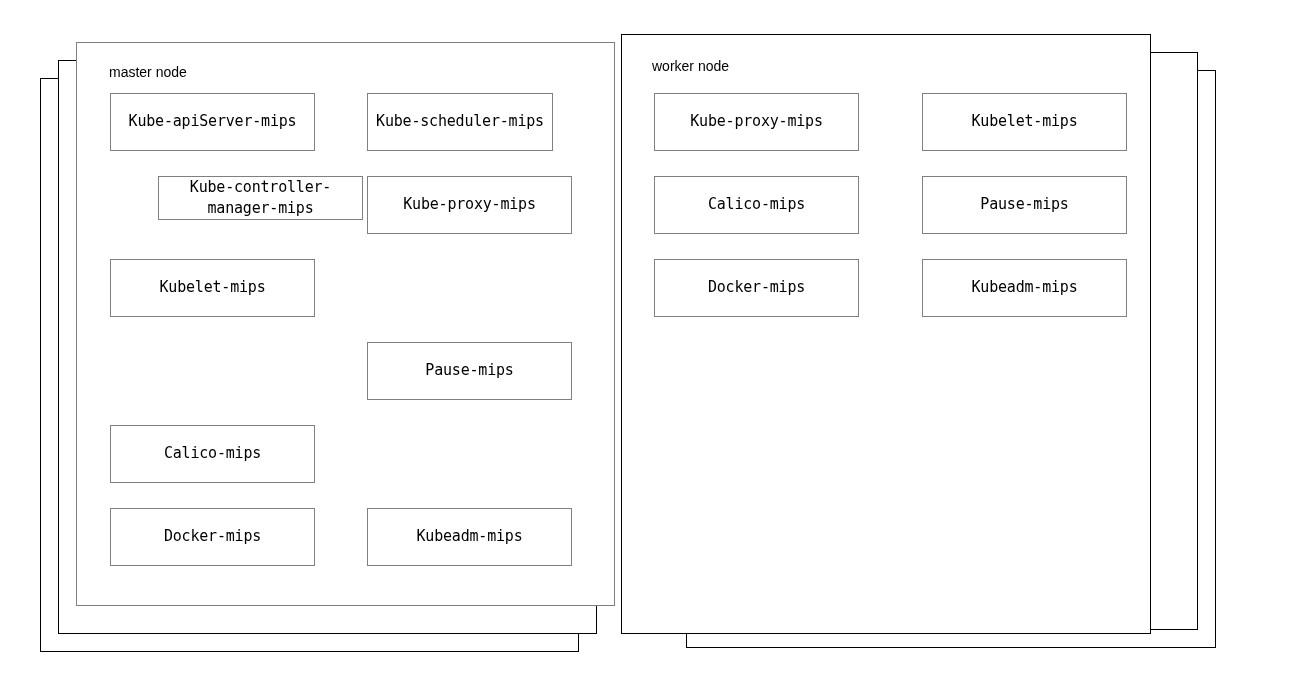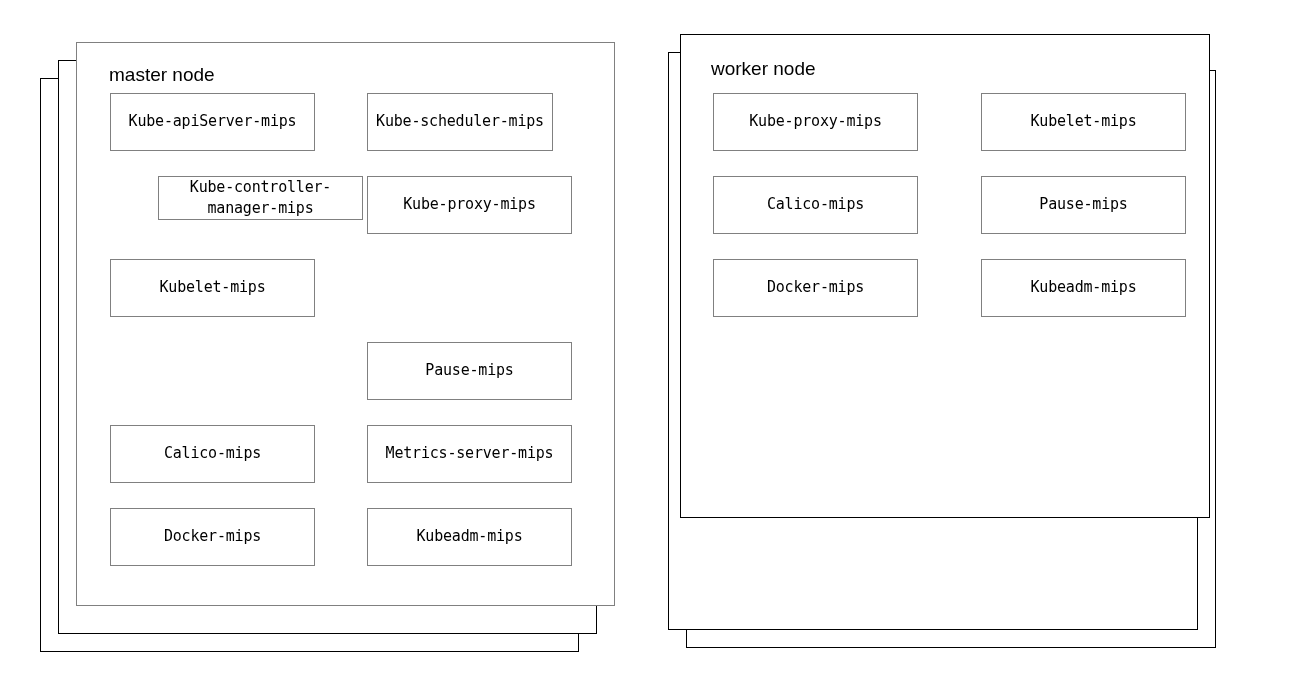--- a/index.html
+++ b/index.html
@@ -39,21 +39,21 @@
   .panel-master {
     border: 1px solid #808080;
   }
   .panel-worker {
     border: 1px solid #000000;
   }
 
   .node-title {
     position: absolute;
     font-family: "Liberation Sans", sans-serif;
-    font-size: 19px;
+    font-size: 14px;
     color: #000000;
     white-space: nowrap;
     line-height: 1;
   }
 
   .component-box {
     position: absolute;
     box-sizing: border-box;
     border: 1px solid #808080;
     background: #ffffff;
@@ -103,32 +103,29 @@
 
     <div class="component-box" style="left:290px; top:50px; width:186px; height:58px;">
       <span>Kube-scheduler-mips</span>
     </div>
     <div class="component-box" style="left:290px; top:133px; width:205px; height:58px;">
       <span>Kube-proxy-mips</span>
     </div>
     <div class="component-box" style="left:290px; top:299px; width:205px; height:58px;">
       <span>Pause-mips</span>
     </div>
-    <div class="component-box" style="left:290px; top:382px; width:205px; height:58px;">
-      <span>Metrics-server-mips</span>
-    </div>
     <div class="component-box" style="left:290px; top:465px; width:205px; height:58px;">
       <span>Kubeadm-mips</span>
     </div>
   </div>
 
   <div class="layer layer-back" style="left:686px; top:70px; width:530px; height:578px;"></div>
   <div class="layer layer-back" style="left:668px; top:52px; width:530px; height:578px;"></div>
 
-  <div class="panel panel-worker" style="left:680px; top:34px; width:530px; height:484px;">
+  <div class="panel panel-worker" style="left:621px; top:34px; width:530px; height:600px;">
 
     <div class="node-title" style="left:30px; top:24px;">worker node</div>
 
     <div class="component-box" style="left:32px; top:58px; width:205px; height:58px;">
       <span>Kube-proxy-mips</span>
     </div>
     <div class="component-box" style="left:32px; top:141px; width:205px; height:58px;">
       <span>Calico-mips</span>
     </div>
     <div class="component-box" style="left:32px; top:224px; width:205px; height:58px;">

